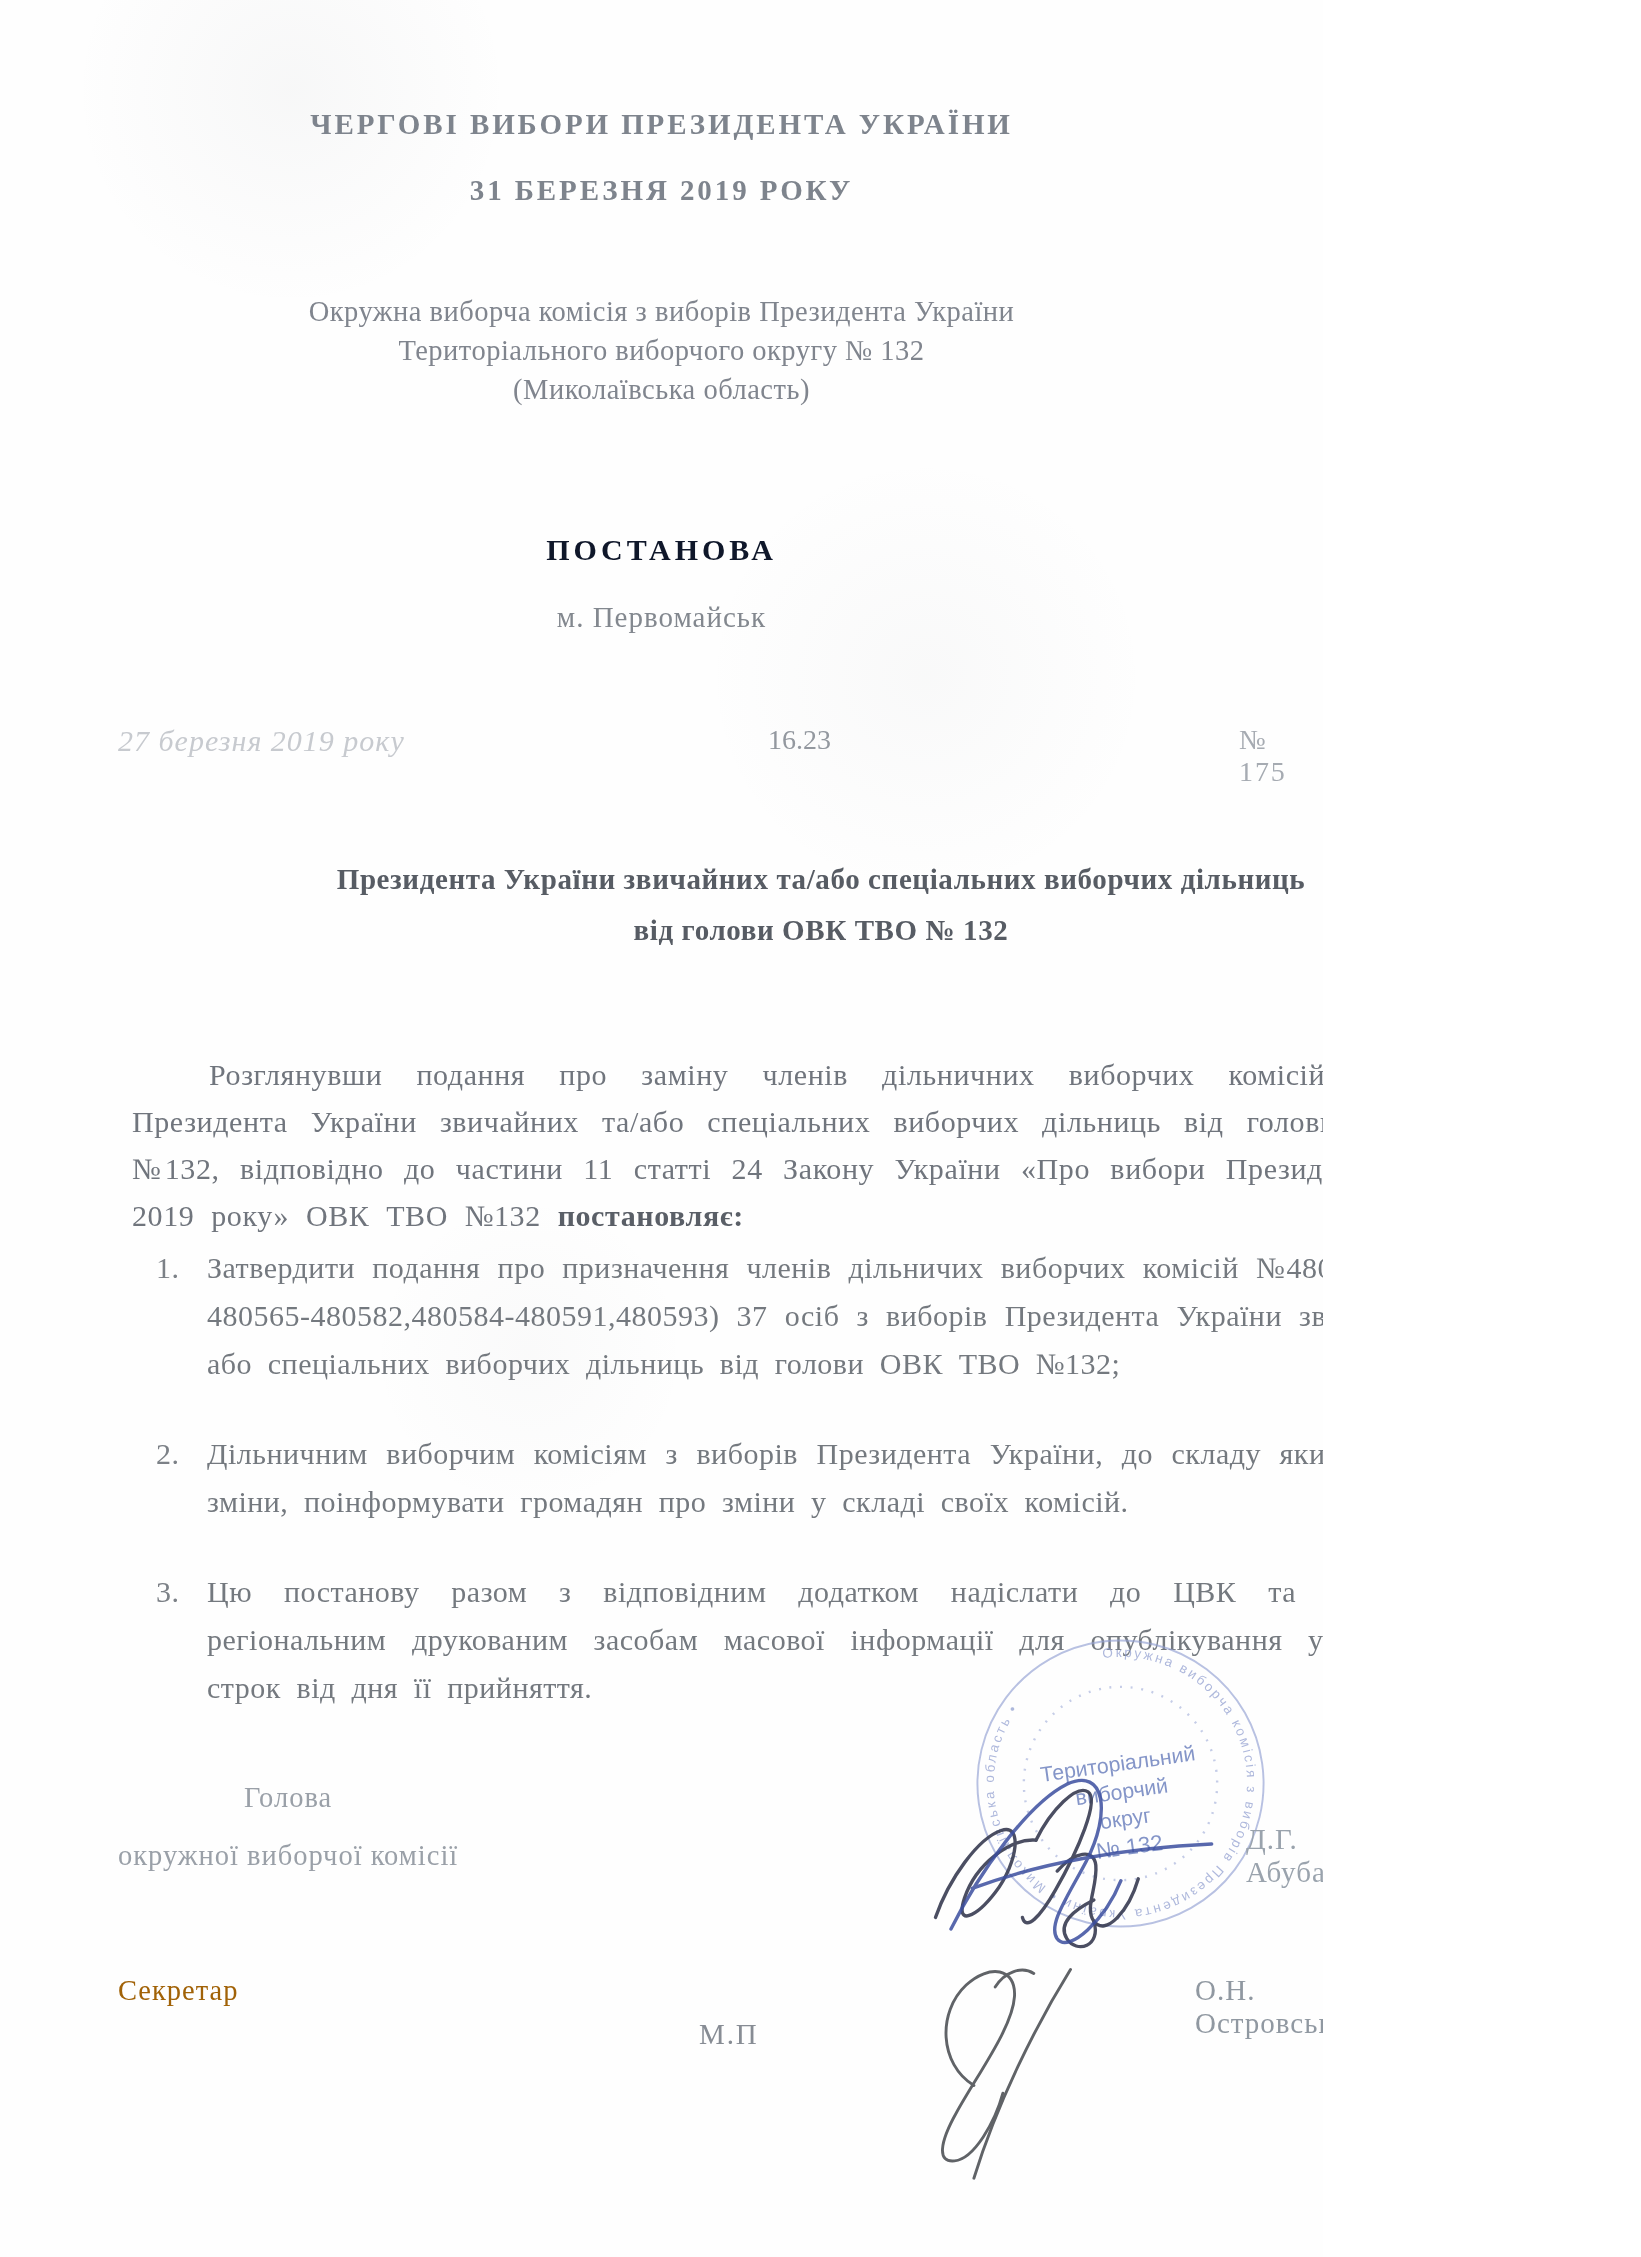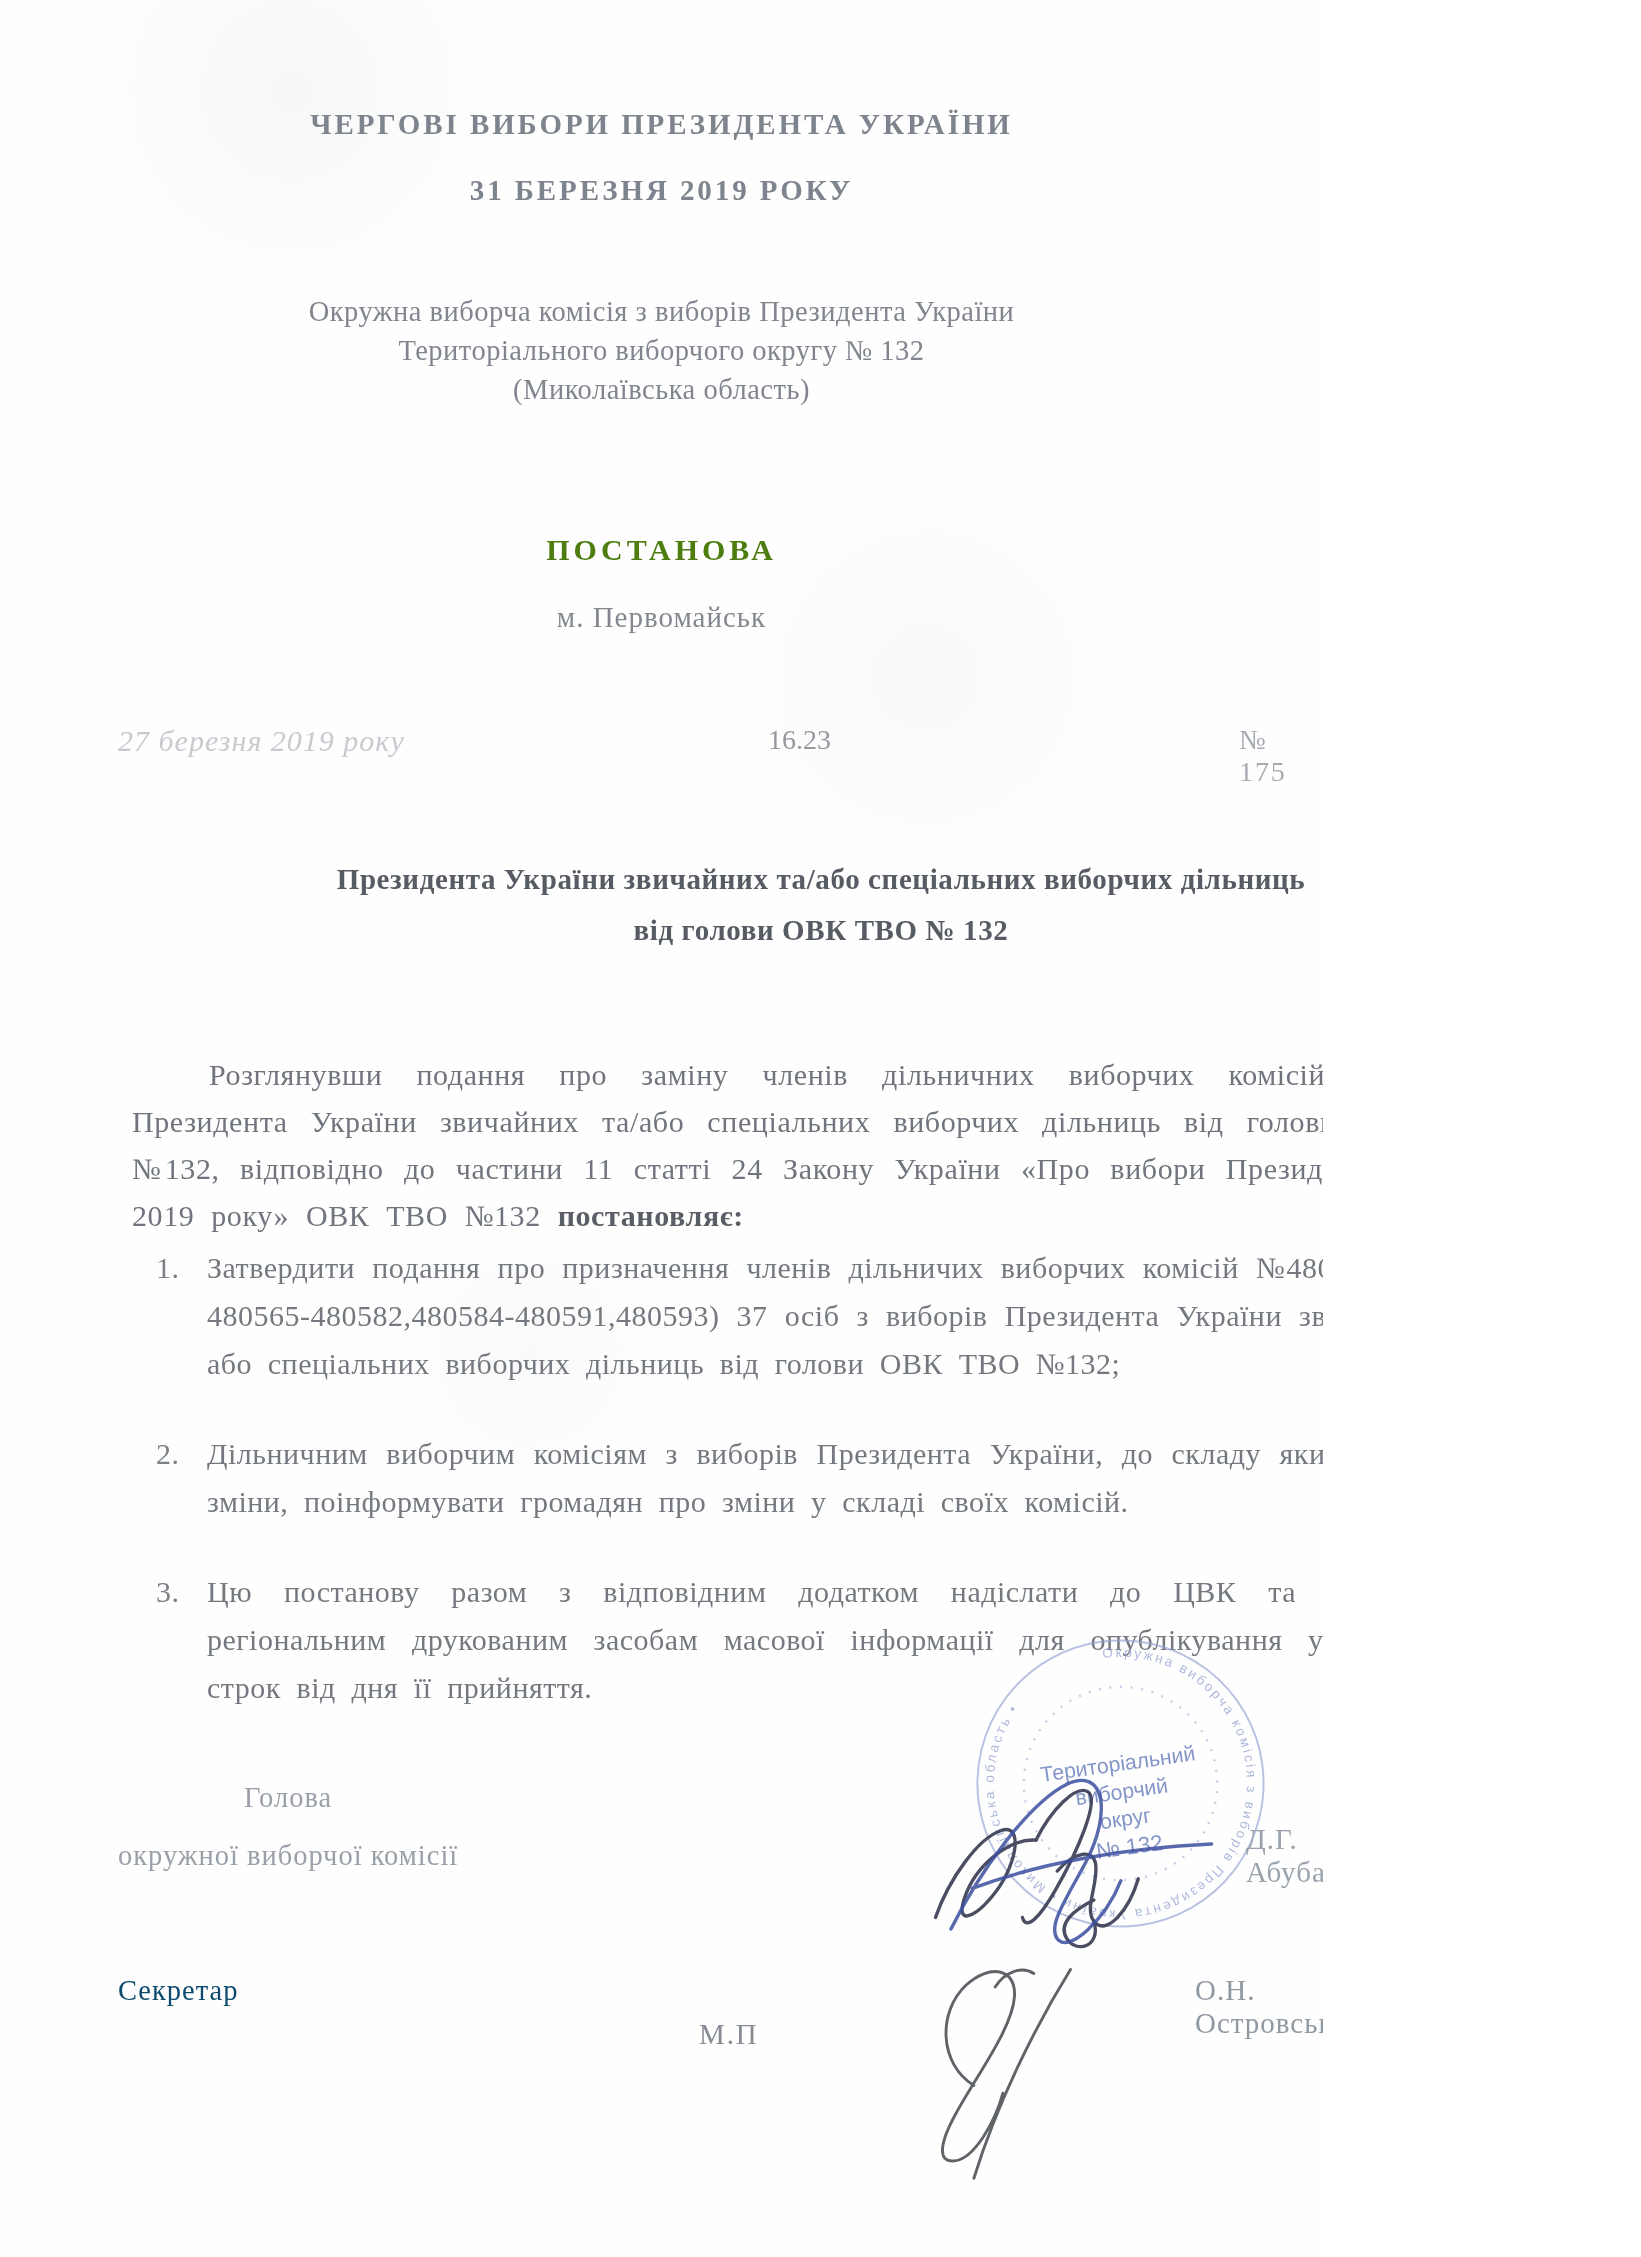--- a/index.html
+++ b/index.html
@@ -18,21 +18,21 @@
       radial-gradient(circle at 22% 4%, rgba(120,125,130,0.05), transparent 9%),
       radial-gradient(circle at 70% 30%, rgba(120,125,130,0.04), transparent 12%),
       radial-gradient(circle at 40% 60%, rgba(120,125,130,0.03), transparent 10%);
     pointer-events:none;
   }
   .abs{position:absolute;}
   .center{left:0;width:100%;text-align:center;}
 
   .hdr{font-weight:bold;font-size:29px;letter-spacing:2.9px;color:#7e848d;}
   .issuer{font-size:28.5px;line-height:39px;color:#80858e;letter-spacing:0.5px;}
-  .doctype{font-weight:bold;font-size:30px;letter-spacing:3.9px;color:#4d7c0f;}
+  .doctype{font-weight:bold;font-size:30px;letter-spacing:3.9px;color:#0f172a;}
   .city{font-size:29px;color:#83888f;letter-spacing:1px;}
 
   .meta-date{left:118px;font-size:30px;color:#c7cacf;letter-spacing:1px;font-style:italic;}
   .meta-time{left:768px;font-size:28px;color:#93989f;}
   .meta-num{left:1239px;font-size:28px;color:#a6abb2;letter-spacing:1.9px;}
 
   .title{
     top:854px;left:126px;width:1390px;text-align:center;
     font-weight:bold;font-size:29px;line-height:51px;
     color:#575c64;letter-spacing:0.6px;
@@ -50,21 +50,21 @@
   .item{
     position:relative;padding-left:51px;
     font-size:30px;line-height:48px;
     text-align:justify;word-spacing:7.7px;letter-spacing:0.5px;
     color:#74797f;margin:0 0 42px 0;
   }
   .item-num{position:absolute;left:0;top:0;color:#7c8187;}
 
   .sig-role{left:118px;font-size:28.5px;line-height:58px;color:#9aa0a8;letter-spacing:1px;text-align:center;}
   .sig-name-head{left:1217px;top:1823px;font-size:29px;color:#9aa3ad;letter-spacing:1px;margin-left:29px;}
-  .sec-role{left:118px;top:1975px;font-size:28.5px;color:#0c4a6e;letter-spacing:1px;}
+  .sec-role{left:118px;top:1975px;font-size:28.5px;color:#a16207;letter-spacing:1px;}
   .sec-name{left:1195px;top:1974px;font-size:29px;color:#9098a1;letter-spacing:1px;}
   .seal-mark{left:699px;top:2018px;font-size:29px;color:#878c94;letter-spacing:1.9px;}
 
   .stamp{left:961px;top:1624px;width:319px;height:319px;transform:rotate(-8deg);opacity:0.88;}
   .stamp text{font-family:"Liberation Sans", sans-serif;}
   .sig1{left:922px;top:1755px;width:309px;height:208px;}
   .sig2{left:881px;top:1958px;width:237px;height:227px;}
 </style>
 </head>
 <body>

